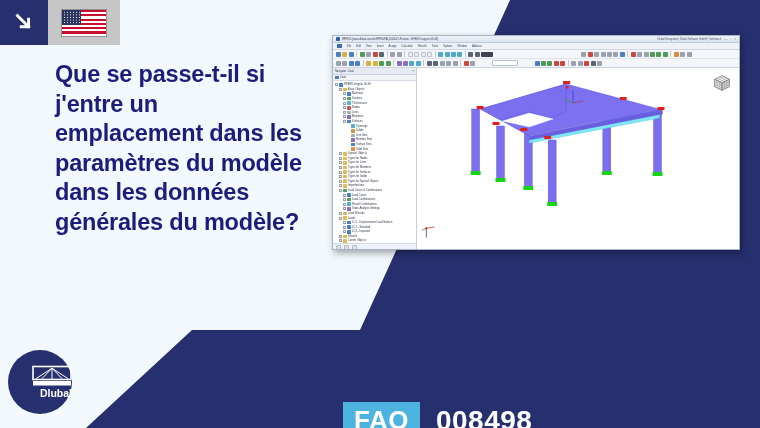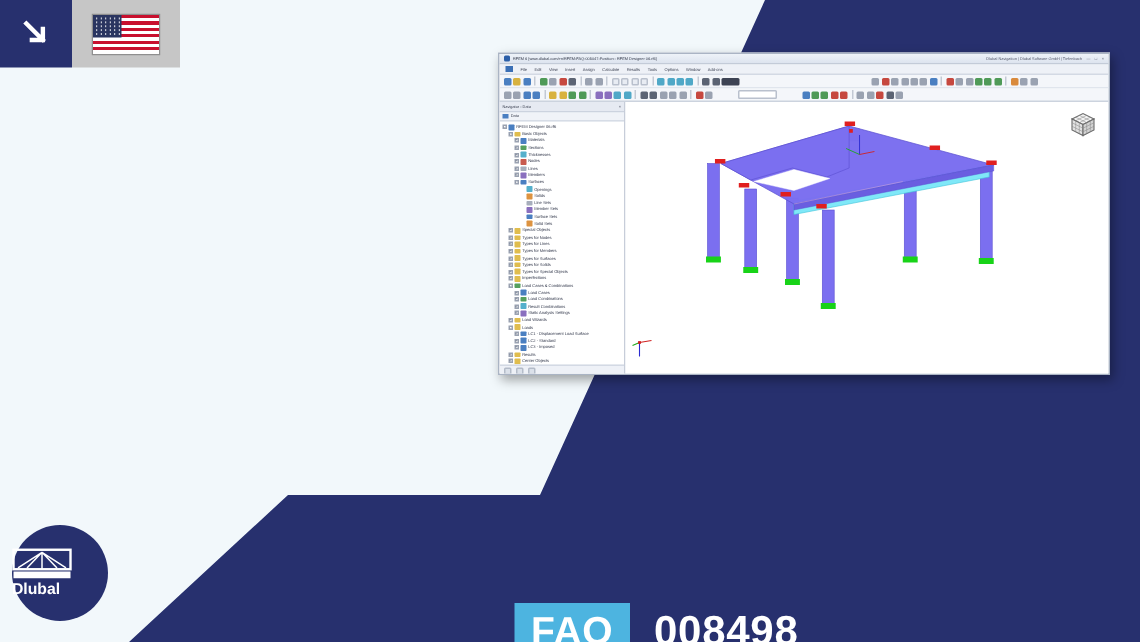--- a/index.html
+++ b/index.html
@@ -41,21 +41,21 @@
   .headline {
     position: absolute; left: 55px; top: 60px; width: 250px;
     color: #1c1c7a; font-weight: 700; font-size: 23.5px; line-height: 29.5px;
     letter-spacing: -0.2px;
   }
 
   
   .logo {
     position: absolute; left: 8px; top: 350px; width: 64px; height: 64px;
     border-radius: 50%; background: #27306e;
-    display: flex; flex-direction: column; align-items: flex-start; justify-content: center;
+    display: flex; flex-direction: column; align-items: flex-end; justify-content: center;
   }
   .logo .mark { width: 40px; height: 22px; position: relative; }
   .logo .mark svg { width: 40px; height: 22px; display: block; }
   .logo .brand { color: #fff; font-size: 10.5px; font-weight: 700; line-height: 11px; margin-top: 1px; }
 
   
   .faq-row { position: absolute; left: 343px; top: 358px; display: flex; align-items: center; margin-top: 44px; }
   .faq-chip {
     background: #4db4e0; color: #ffffff; font-weight: 700; font-size: 26px;
     padding: 3px 11px 5px 11px; letter-spacing: 0.5px; line-height: 30px;
@@ -155,20 +155,21 @@
 
   <div class="tl-flagbox">
     <div class="flag">
       <div class="stripes"></div>
       <div class="canton">
           <div class="stars"></div>
         </div>
     </div>
   </div>
 
+  <div class="headline">Que se passe-t-il si j'entre un emplacement dans les paramètres du modèle dans les données générales du modèle?</div>
 
   <div class="logo">
     <div class="mark">
       <svg viewBox="0 0 40 22">
         <rect x="1" y="1.5" width="38" height="13" fill="none" stroke="#ffffff" stroke-width="1.6"></rect>
         <path d="M20 3.2 L4 13.6 M20 3.2 L36 13.6 M20 3.2 L20 14.4
                  M20 3.2 L10 13.6 M20 3.2 L30 13.6" stroke="#ffffff" stroke-width="1" fill="none"></path>
         <rect x="1" y="16" width="38" height="4.5" fill="#ffffff"></rect>
       </svg>
     </div>

